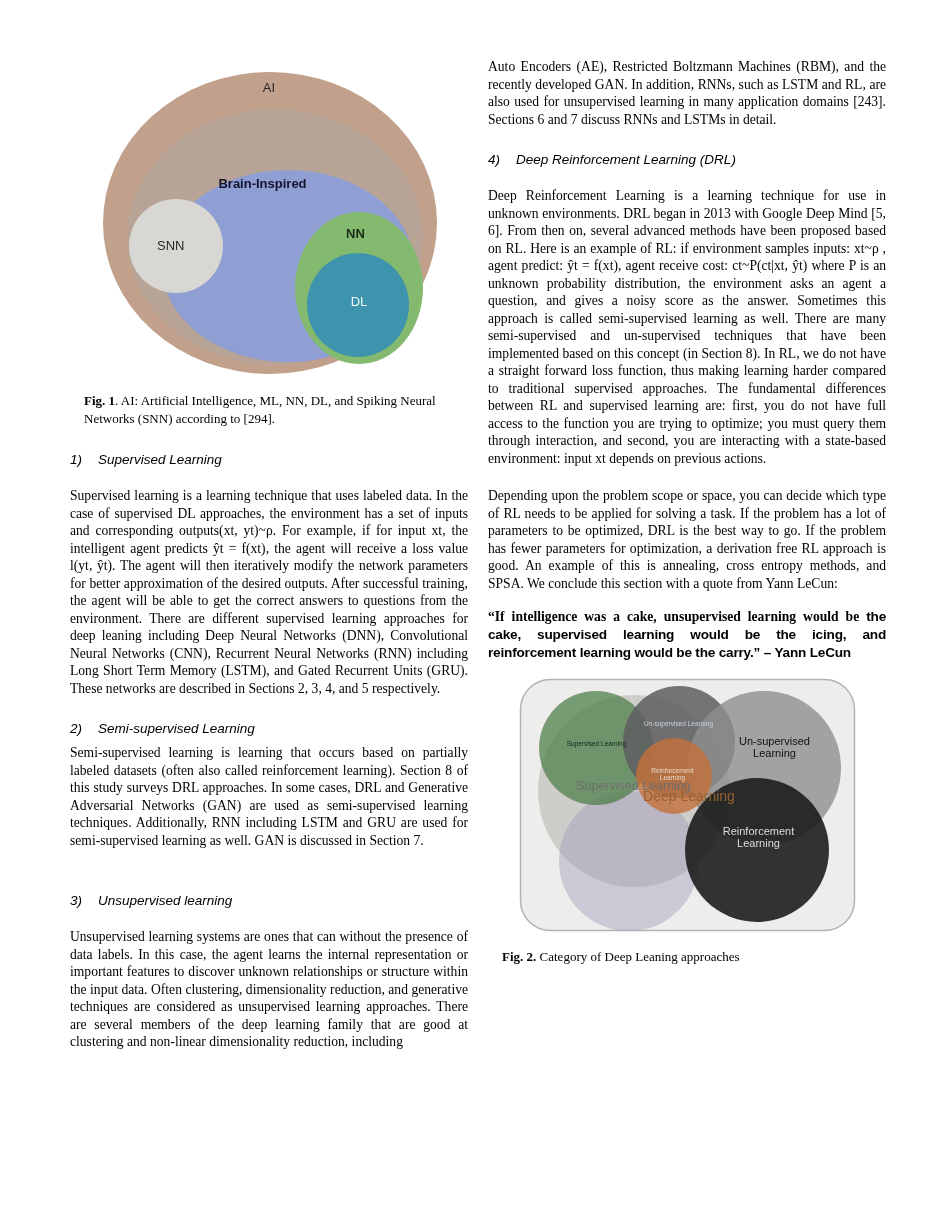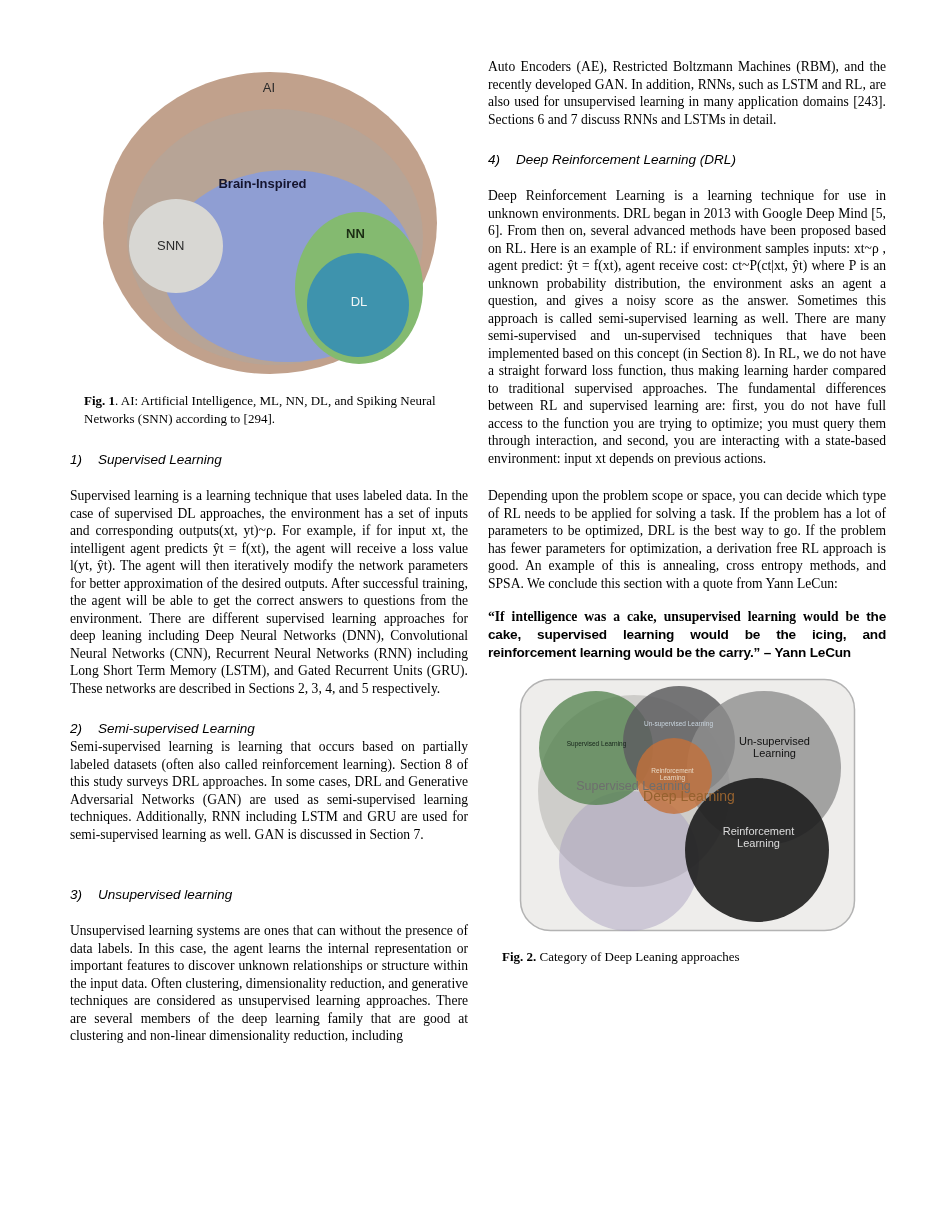--- a/index.html
+++ b/index.html
@@ -68,21 +68,21 @@
     font-size: 13px;
     line-height: 18px;
     margin-top: 9px;
     padding: 0 14px;
     color: #000;
   }
   
   .mt-sm { margin-top: 20px; }
   .mt-md { margin-top: 24px; }
   .mt-lg { margin-top: 44px; }
-  .mt-xs { margin-top: 2px; }
+  .mt-xs { margin-top: 8px; }
   .mt-p  { margin-top: 20px; }
   
   .quote {
     margin-top: 16px;
     font-size: 13.6px;
     line-height: 18px;
     font-weight: bold;
     text-align: justify;
   }
   .quote .q1 { font-family: "Liberation Serif", serif; }

